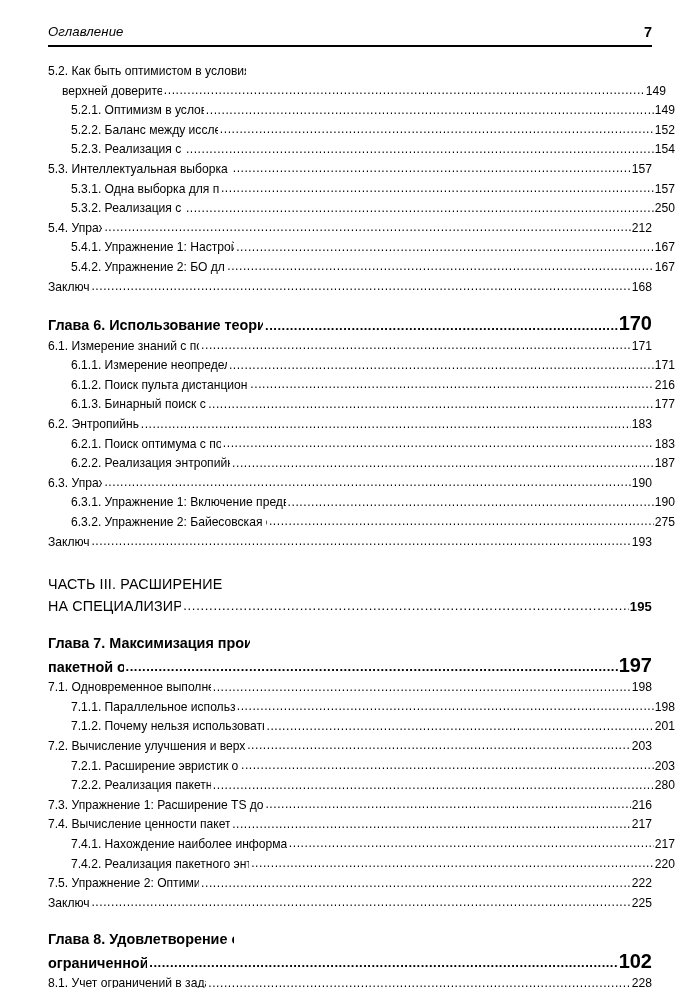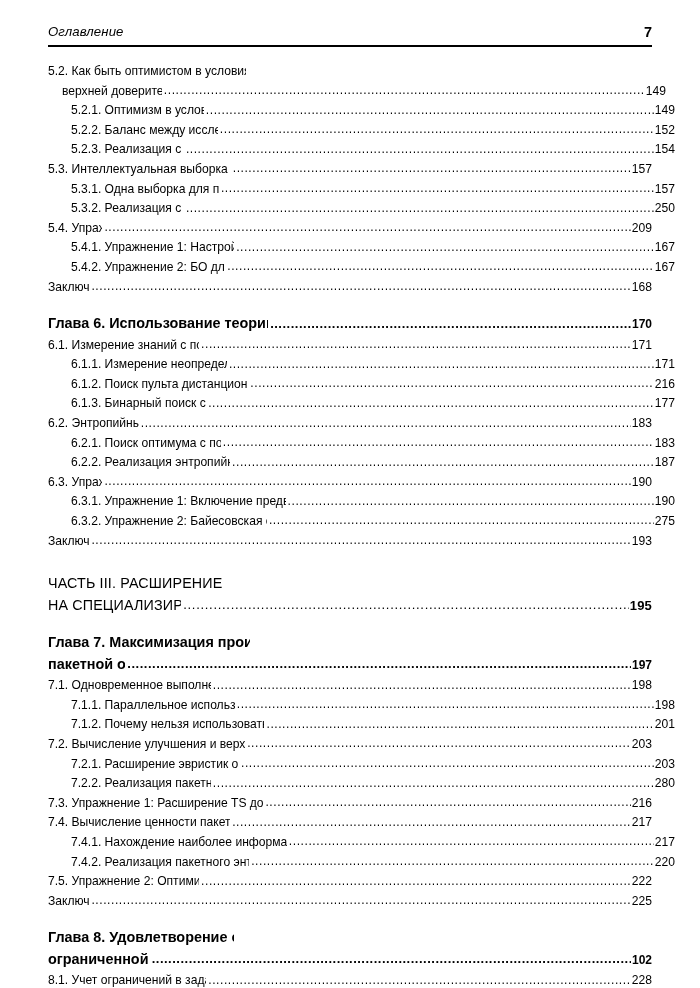--- a/index.html
+++ b/index.html
@@ -103,21 +103,21 @@
   .lvl-sec.cont{ padding-left: 14px; }
   .lvl-sub     { padding-left: 23px; }
 
   
   .entry.chapter {
     font-weight: bold;
     font-size: 14.4px;
     line-height: 21.5px;
   }
   .entry.chapter .leader::before { letter-spacing: 0.5px; font-size: 13px; }
-  .entry.chapter .pageno { font-weight: bold; font-size: 12px; }
+  .entry.chapter .pageno { font-weight: bold; font-size: 20px; }
 
   .entry.part {
     font-size: 14.3px;
     line-height: 21.5px;
     letter-spacing: 0.15px;
   }
   .entry.part .pageno { font-weight: bold; font-size: 13px; }
   .entry.part .leader::before { letter-spacing: 0.7px; font-size: 13px; }
 
   .entry.concl { padding-left: 0px; }
@@ -173,21 +173,21 @@
         <span class="pageno">157</span>
       </div>
       <div class="entry lvl-sub">
         <span class="label">5.3.2. Реализация с помощью BoTorch</span>
         <span class="leader"></span>
         <span class="pageno">250</span>
       </div>
       <div class="entry lvl-sec">
         <span class="label">5.4. Упражнения</span>
         <span class="leader"></span>
-        <span class="pageno">209</span>
+        <span class="pageno">212</span>
       </div>
       <div class="entry lvl-sub">
         <span class="label">5.4.1. Упражнение 1: Настройка плана эксплуатации для UCB</span>
         <span class="leader"></span>
         <span class="pageno">167</span>
       </div>
       <div class="entry lvl-sub">
         <span class="label">5.4.2. Упражнение 2: БО для настройки гиперпараметров</span>
         <span class="leader"></span>
         <span class="pageno">167</span>

